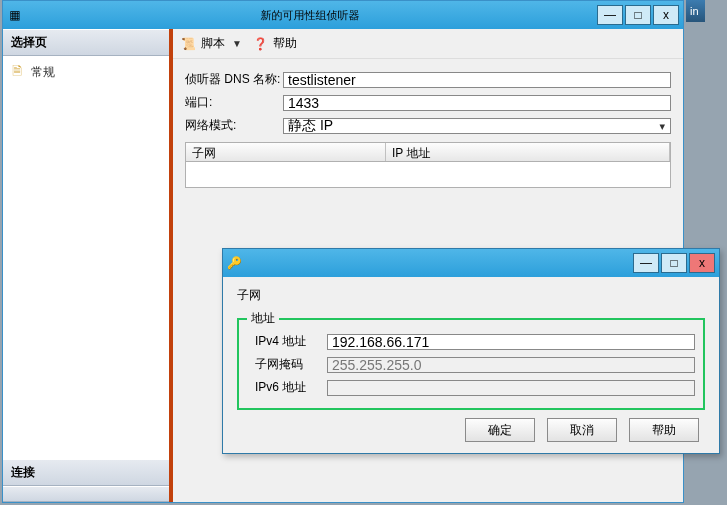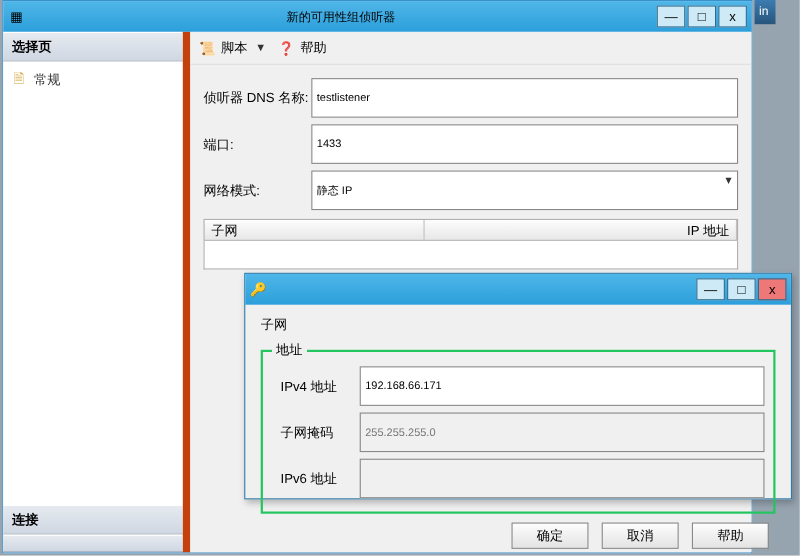--- a/index.html
+++ b/index.html
@@ -55,21 +55,21 @@
   .winctrls .close { background: #e77; }
   .main-body {
     display: flex;
     height: calc(100% - 28px);
     background: #f0f0f0;
   }
   .leftcol {
     width: 170px;
     display: flex;
     flex-direction: column;
-    border-right: 7px solid #c2410c;
+    border-right: 4px solid #c2410c;
   }
   .section-header {
     background: linear-gradient(#e6eaf0, #cfd7e2);
     border-top: 1px solid #fff;
     border-bottom: 1px solid #a6b2c1;
     padding: 4px 8px;
     font-weight: bold;
   }
   .sidebar-area {
     flex: 1;
@@ -124,26 +124,26 @@
   .form-row {
     display: flex;
     align-items: center;
     margin-bottom: 6px;
   }
   .form-row label {
     width: 98px;
   }
   .txt, .sel {
     flex: 1;
-    height: 36px;
+    height: 16px;
     border: 1px solid #888;
     padding: 1px 4px;
     background: #fff;
     font-family: inherit;
-    font-size: 10px;
+    font-size: 14px;
   }
   .sel {
     appearance: none;
     background: #fff;
   }
   .sel-wrap {
     position: relative;
     flex: 1;
     display: flex;
   }
@@ -161,21 +161,21 @@
     margin-top: 8px;
     border: 1px solid #b0b0b0;
     background: linear-gradient(#fdfdfd,#e7e7e7);
     height: 20px;
   }
   .gridhead div {
     padding: 2px 6px;
     border-right: 1px solid #c0c0c0;
   }
   .gridhead .c1 { width: 200px; }
-  .gridhead .c2 { flex: 1; text-align: right; }
+  .gridhead .c2 { flex: 1; }
   .gridbody {
     border: 1px solid #b0b0b0;
     border-top: none;
     height: 26px;
     background: #fff;
   }
   
   .popup-window {
     left: 222px;
     top: 248px;

